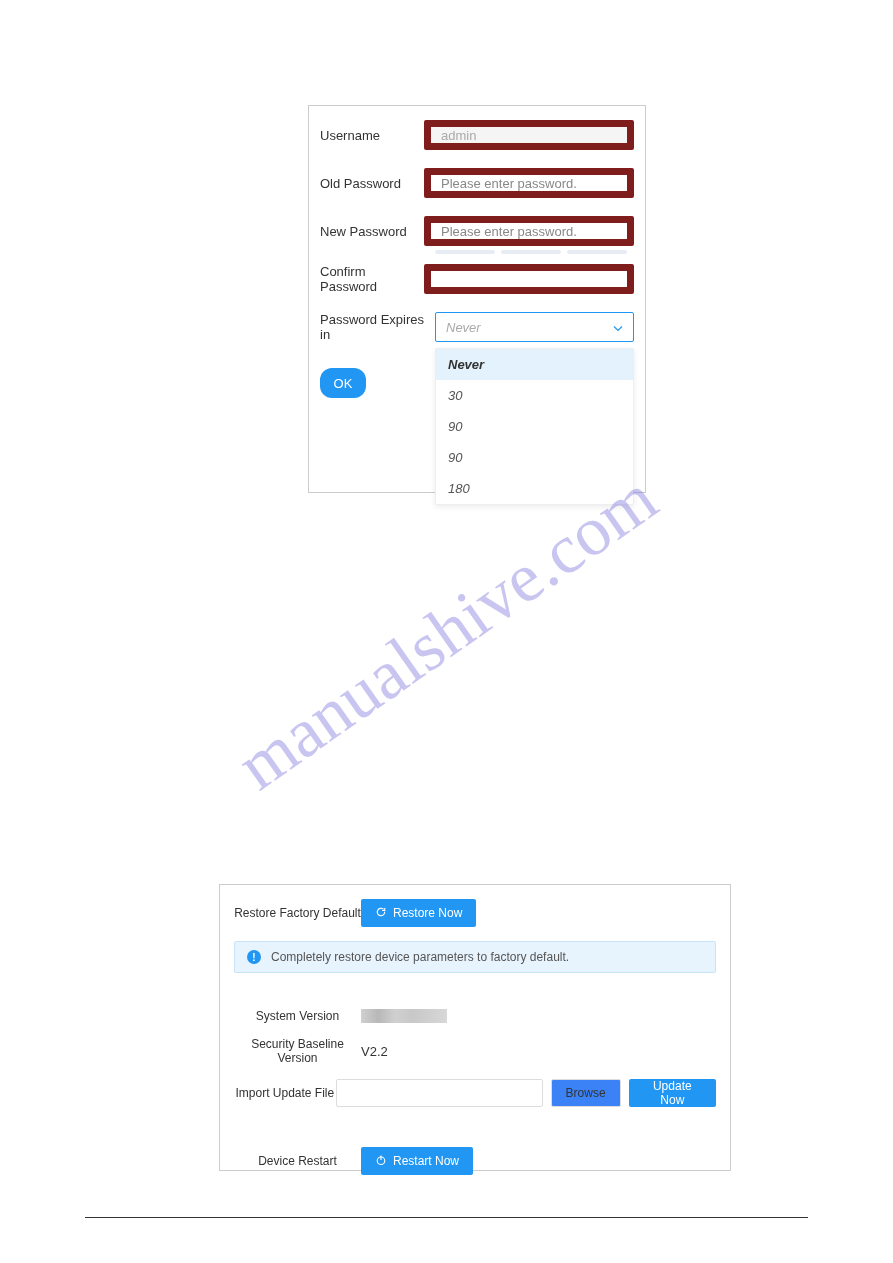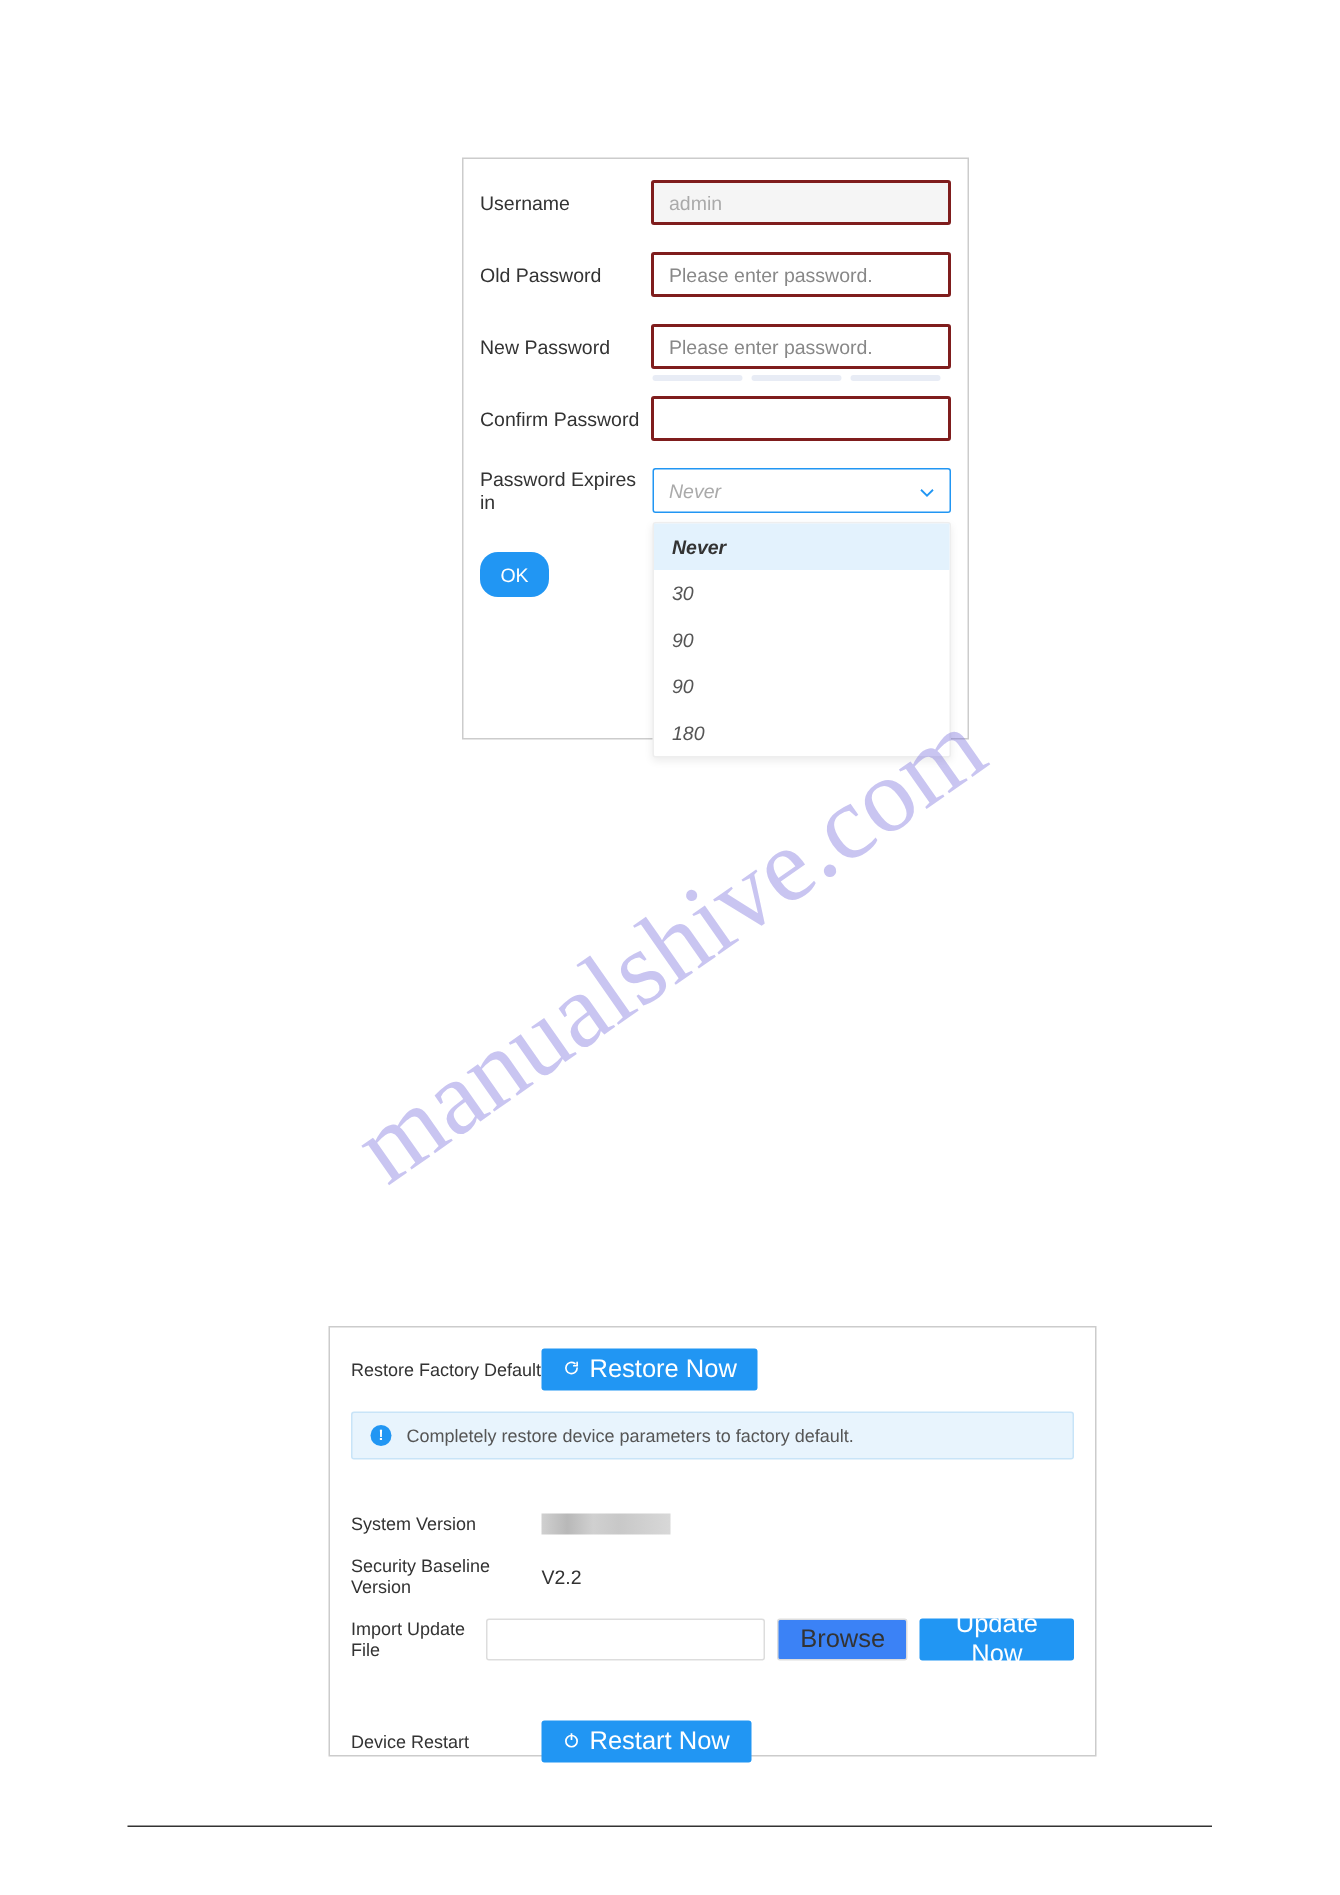--- a/index.html
+++ b/index.html
@@ -47,21 +47,21 @@
     }
     .form-label {
       width: 118px;
       font-size: 13px;
       color: #333;
       padding-left: 3px;
     }
     .form-input {
       flex: 1;
       height: 30px;
-      border: 2px solid #7f1d1d;
+      border: 7px solid #7f1d1d;
       border-radius: 2px;
       padding: 0 10px;
       font-size: 13px;
       color: #333;
       margin-right: 3px;
     }
     .form-input.readonly {
       background: #f5f5f5;
       color: #aaa;
     }
@@ -153,30 +153,31 @@
     }
     .p2-row {
       display: flex;
       align-items: center;
       margin-bottom: 14px;
     }
     .p2-label {
       width: 127px;
       font-size: 12px;
       color: #333;
+      text-align: center;
     }
     .btn {
       display: inline-flex;
       align-items: center;
       gap: 6px;
       height: 28px;
       padding: 0 14px;
       border: none;
       border-radius: 2px;
-      font-size: 17px;
+      font-size: 12px;
       cursor: pointer;
     }
     .btn-primary {
       background: #2196f3;
       color: #fff;
     }
     .btn-default {
       background: #3b82f6;
       border: 1px solid #ddd;
       color: #333;

